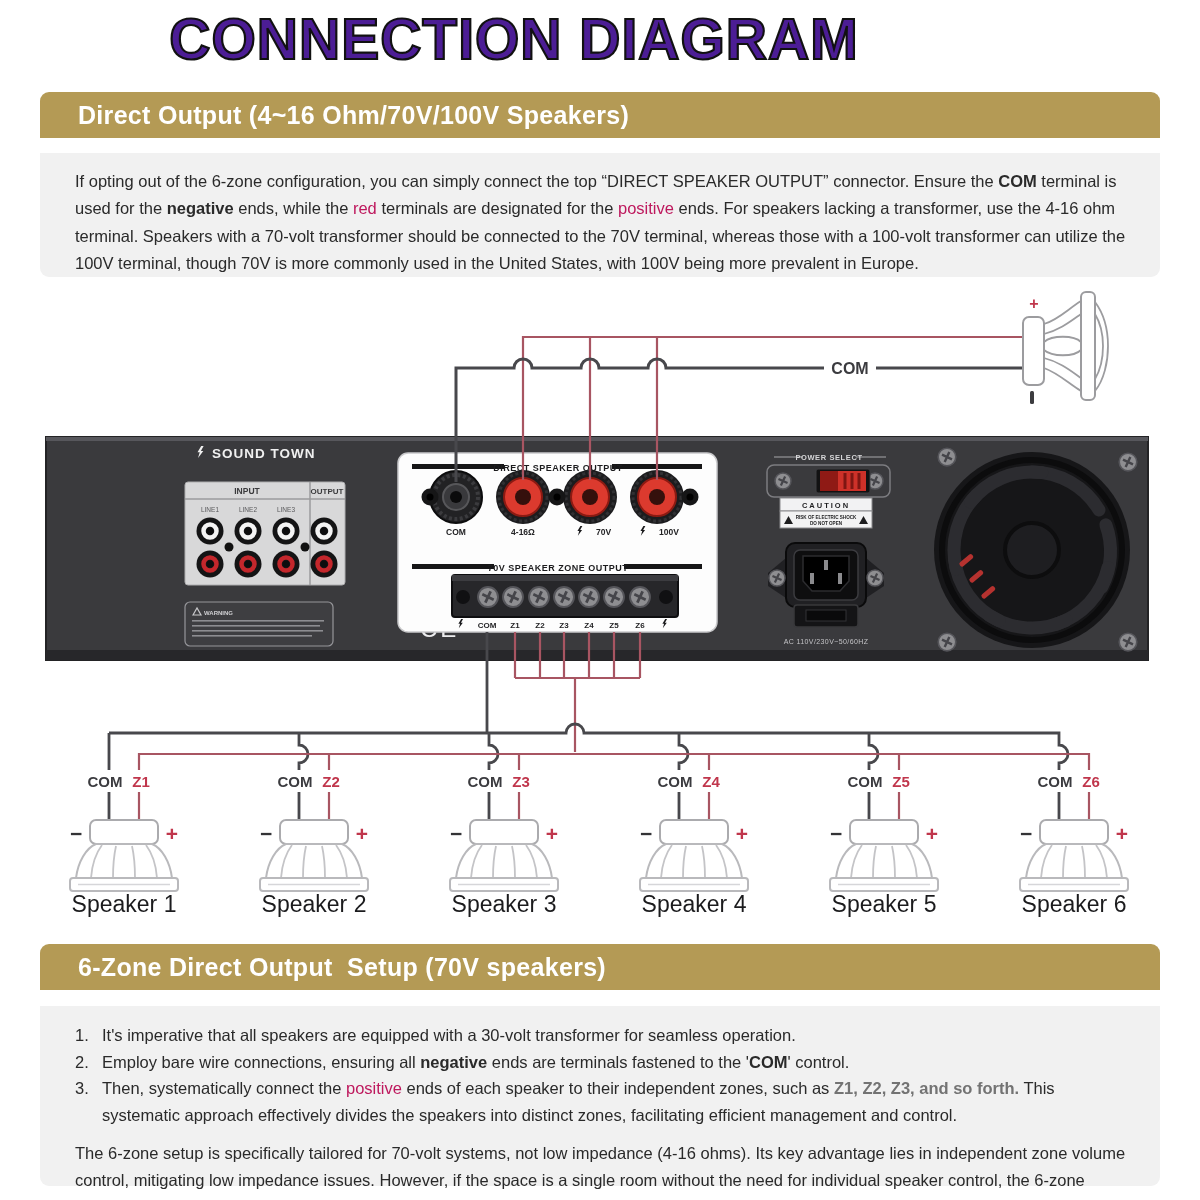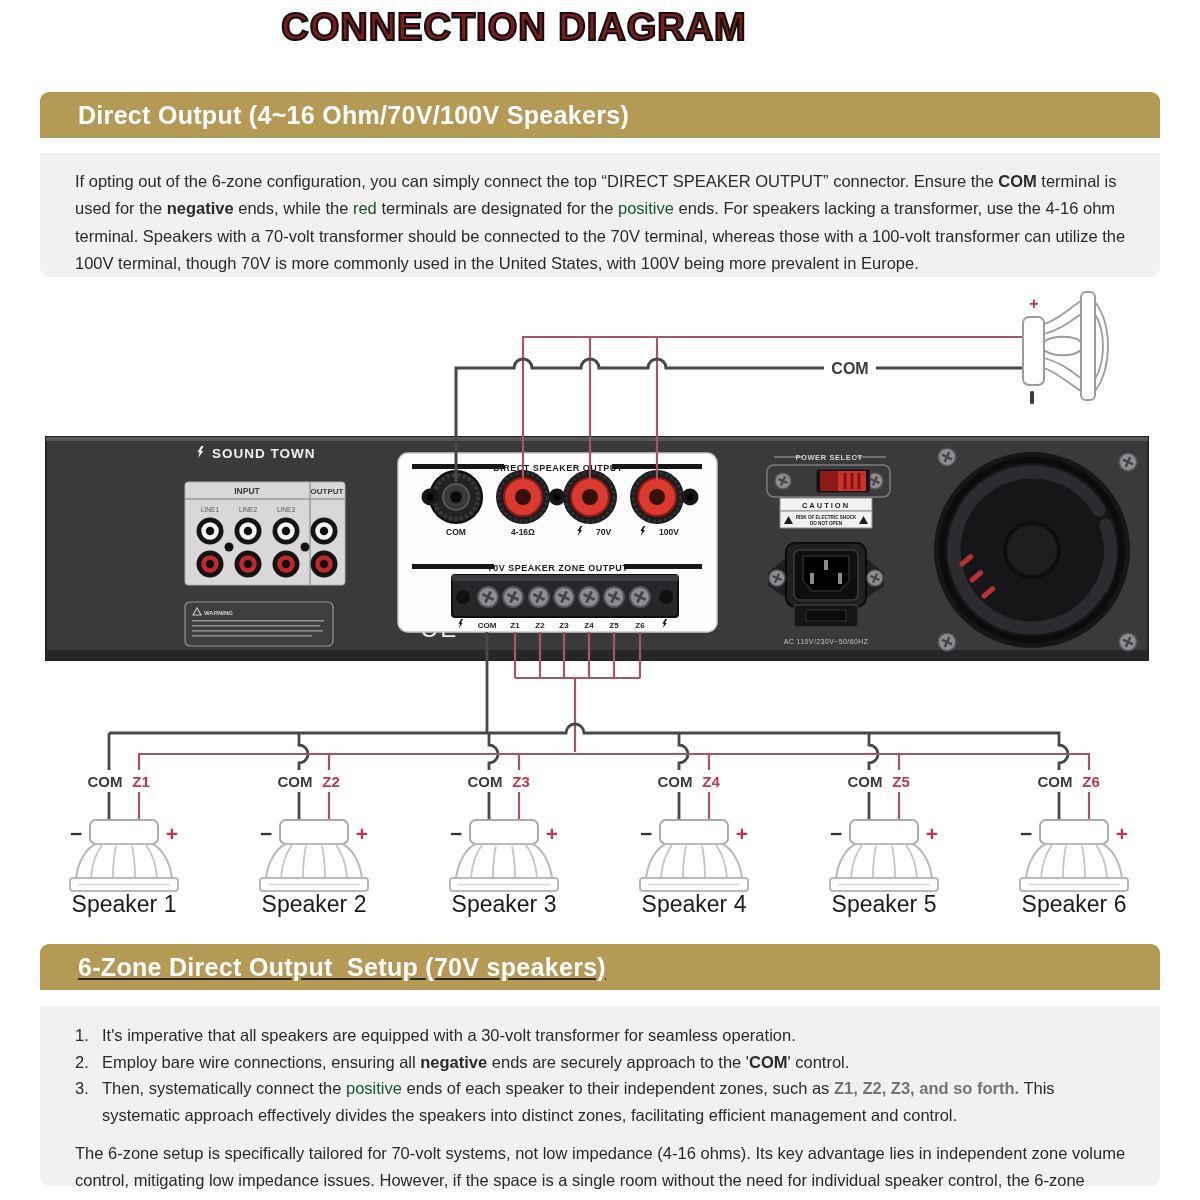--- a/index.html
+++ b/index.html
@@ -1,28 +1,28 @@
 <!DOCTYPE html>
 <html><head>
 <meta charset="utf-8">
 <style>
   html,body{margin:0;padding:0;background:#fff;}
   .page{position:relative;width:1200px;height:1200px;background:#fff;overflow:hidden;
         font-family:"Liberation Sans",sans-serif;color:#2a2a2a;}
   .main-title{position:absolute;top:6px;left:0;width:1028px;text-align:center;margin:0;
-        font-size:38px;font-weight:bold;color:#7f1d1d;-webkit-text-stroke:2.2px #111;letter-spacing:1px;}
+        font-size:57px;font-weight:bold;color:#4c1d95;-webkit-text-stroke:2.2px #111;letter-spacing:1px;}
   .gold-bar{position:absolute;left:40px;width:1120px;height:46px;background:#b49a55;
         border-radius:9px 9px 0 0;display:flex;align-items:center;}
   .gold-bar span{color:#fff;font-size:25px;font-weight:bold;padding-left:38px;letter-spacing:.3px;white-space:pre;}
   .gray-box{position:absolute;left:40px;width:1120px;background:#f1f1f1;border-radius:0 0 9px 9px;
         box-sizing:border-box;}
   .box1{top:153px;height:124px;padding:15px 34px 0 35px;}
   .box2{top:1006px;height:180px;padding:16px 34px 0 35px;}
   .body-text{font-size:16.5px;line-height:27.4px;margin:0;color:#2a2a2a;}
-  .red-t{color:#14532d;}
+  .red-t{color:#be185d;}
   .redbold{color:#737373;font-weight:bold;}
   ol.setup-list{list-style:none;margin:0;padding:0;font-size:16.5px;line-height:26.5px;}
   ol.setup-list li{display:flex;}
   ol.setup-list .num{width:27px;flex:0 0 27px;}
   .footer-p{font-size:16.5px;line-height:26.5px;margin:12px 0 0 0;}
   svg{position:absolute;left:0;top:290px;font-family:"Liberation Sans",sans-serif;}
   svg text{user-select:none;}
 </style>
 </head>
 <body>
@@ -392,32 +392,32 @@
           <path d="M-8,556 C-10,565 -11,577 -11,588"></path>
         <path d="M8,556 C10,565 11,577 11,588"></path>
           <path d="M22,555 C28,563 32,574 33,588"></path>
       </g>
       <rect x="-54" y="588" width="108" height="13" rx="3" fill="#fff" stroke="#b9b9bc" stroke-width="2"></rect>
       <line x1="-46" y1="594.5" x2="46" y2="594.5" stroke="#d6d6d9" stroke-width="1.5"></line>
       <text x="0" y="622" font-size="23" fill="#1b1b1d" text-anchor="middle">Speaker 6</text>
     </g>
   </svg>
 
-  <div class="gold-bar" style="top:944px;text-decoration:underline;">
+  <div class="gold-bar" style="top:944px;">
     <span>6-Zone Direct Output  Setup (70V speakers)</span>
   </div>
   <div class="gray-box box2">
     <ol class="setup-list">
       <li>
         <span class="num">1.</span>
         <span><span>It's imperative that all speakers are equipped with a 30-volt transformer for seamless operation.</span></span>
       </li>
       <li>
         <span class="num">2.</span>
-        <span><span>Employ bare wire connections, ensuring all </span><b>negative</b><span> ends are securely approach to the '</span><b>COM</b><span>' control.</span></span>
+        <span><span>Employ bare wire connections, ensuring all </span><b>negative</b><span> ends are terminals fastened to the '</span><b>COM</b><span>' control.</span></span>
       </li>
       <li>
         <span class="num">3.</span>
         <span><span>Then, systematically connect the </span><span class="red-t">positive</span><span> ends of each speaker to their independent zones, such as </span><span class="redbold">Z1, Z2, Z3, and so forth.</span><span> This systematic approach effectively divides the speakers into distinct zones, facilitating efficient management and control.</span></span>
       </li>
     </ol>
     <p class="footer-p">The 6-zone setup is specifically tailored for 70-volt systems, not low impedance (4-16 ohms). Its key advantage lies in independent zone volume control, mitigating low impedance issues. However, if the space is a single room without the need for individual speaker control, the 6-zone setup may not be necessary.</p>
   </div>
 
 </div>

